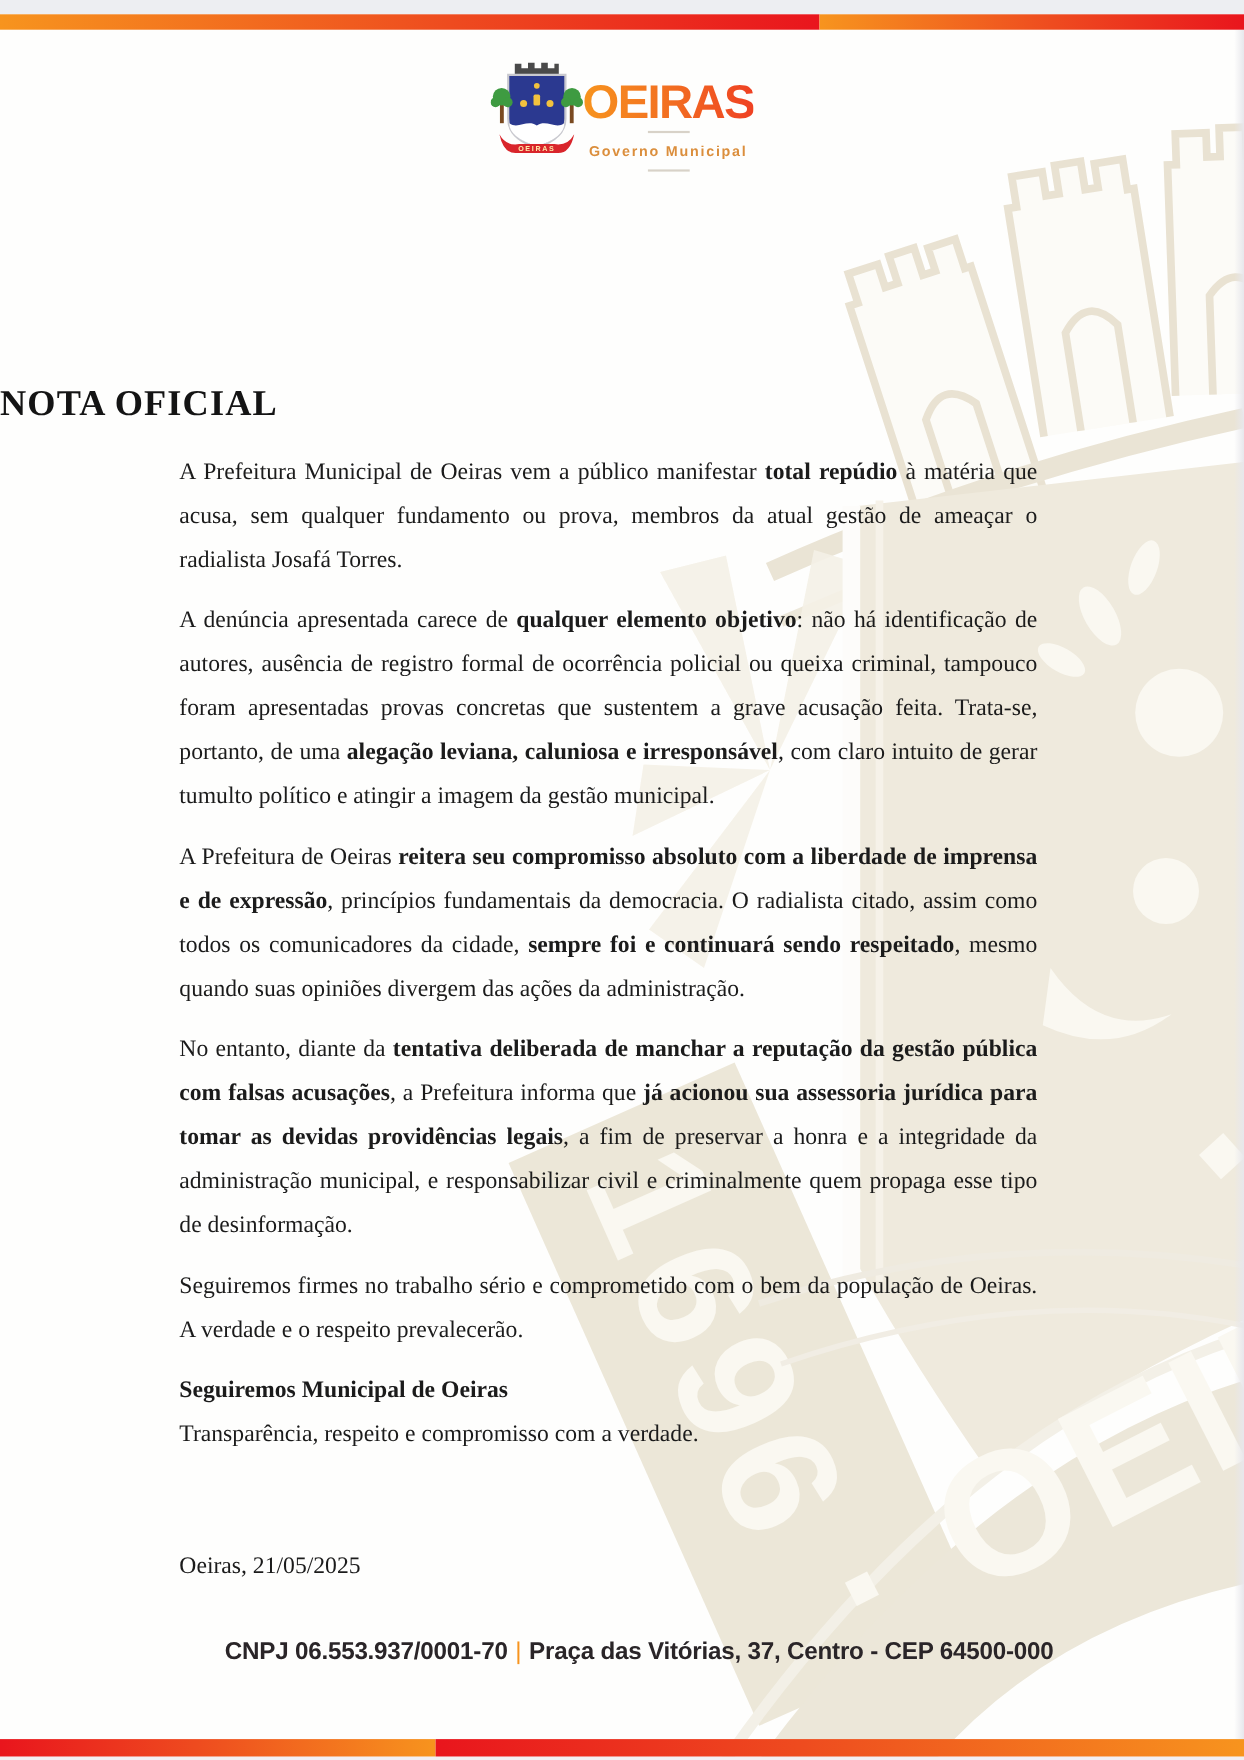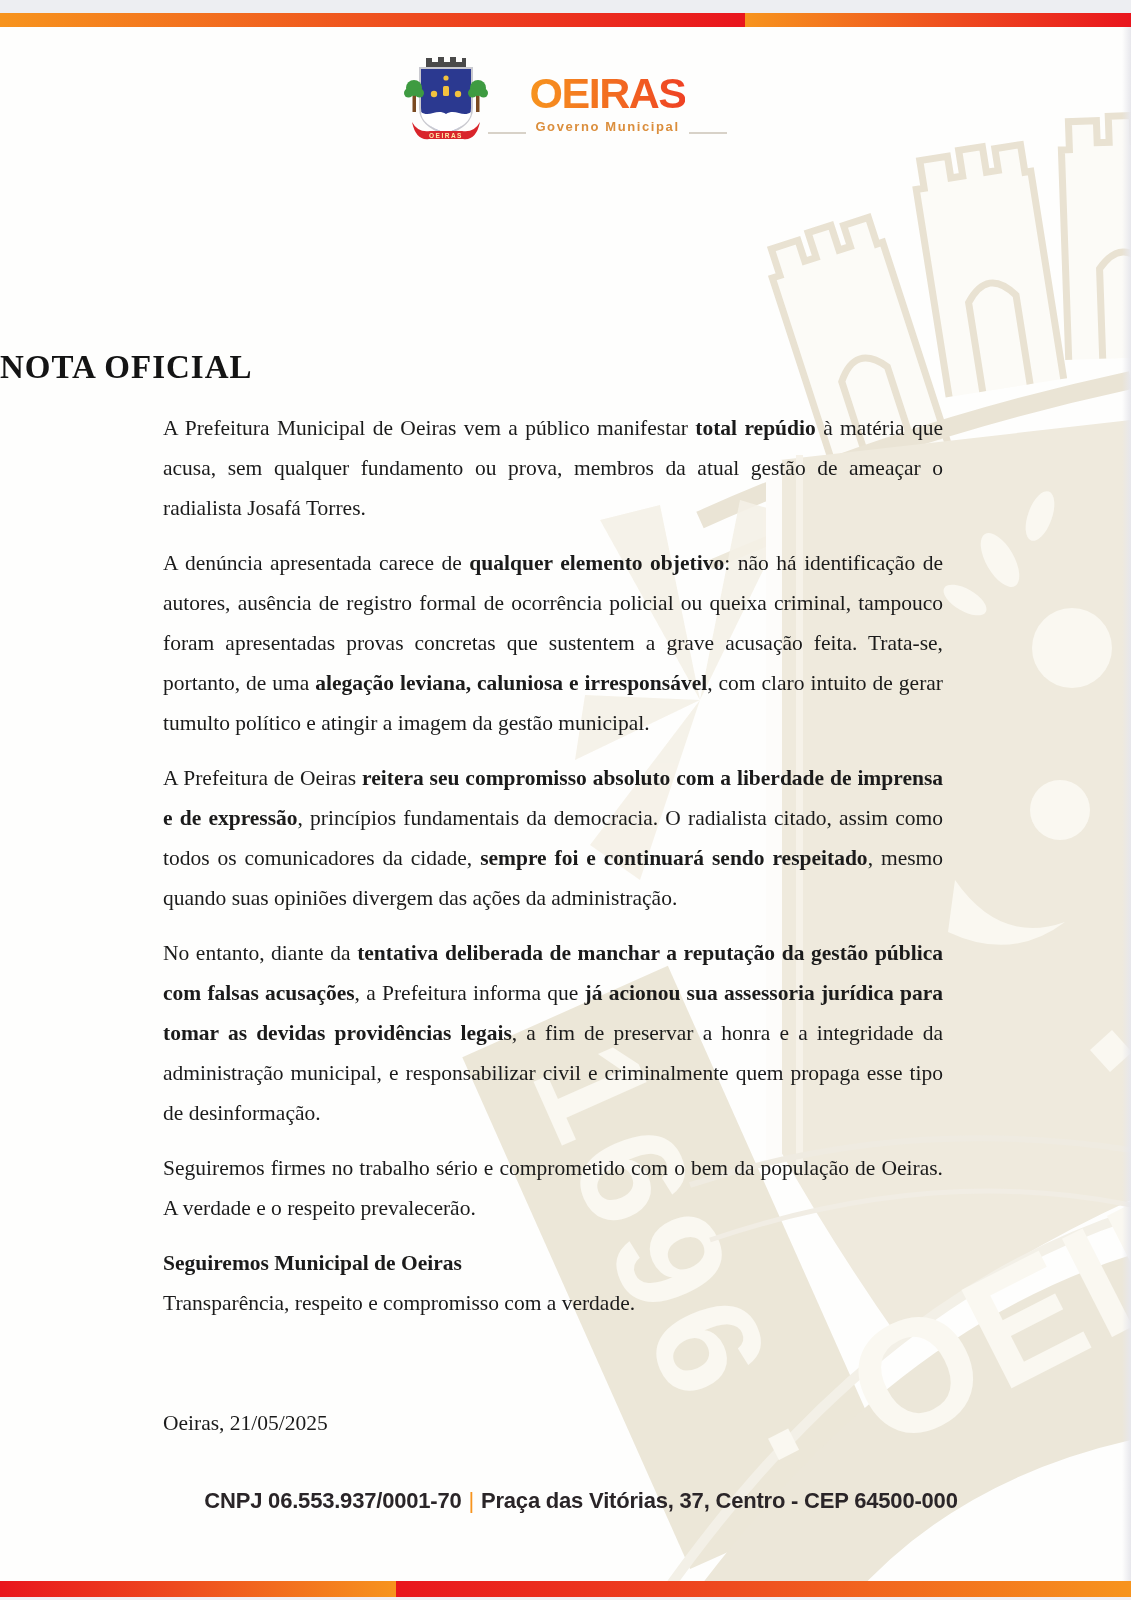--- a/index.html
+++ b/index.html
@@ -36,21 +36,21 @@
     font-family:"Liberation Sans", sans-serif;
     font-size:43px; font-weight:800; letter-spacing:-1.5px; line-height:1;
     color:#EF4123;
   }
   @supports ((-webkit-background-clip:text) or (background-clip:text)) {
     .wordmark {
       background:linear-gradient(90deg,#F7941E 0%,#F26B21 55%,#EF4123 100%);
       -webkit-background-clip:text; background-clip:text; color:transparent;
     }
   }
-  .tagline-row { display:flex; align-items:flex-end; gap:9px; margin-top:4px; }
+  .tagline-row { display:flex; align-items:center; gap:9px; margin-top:4px;flex-direction:column; }
   .tag-dash { width:38px; height:2px; background:#D8D2C8; }
   .tagline { font-family:"Liberation Sans", sans-serif; font-size:13px; font-weight:700;
     letter-spacing:1.6px; color:#DB8E3C; white-space:nowrap; }
 
   
   .doc-title { position:absolute; top:349px; left:0; width:100%; 
     font-size:33px; font-weight:700; letter-spacing:1px; color:#141414; z-index:2; }
   .content { position:absolute; top:408px; left:163px; width:780px; z-index:2;
     font-size:21.5px; line-height:40px; color:#1B1B1B; text-align:justify; }
   .content p { margin:0 0 15px 0; }

